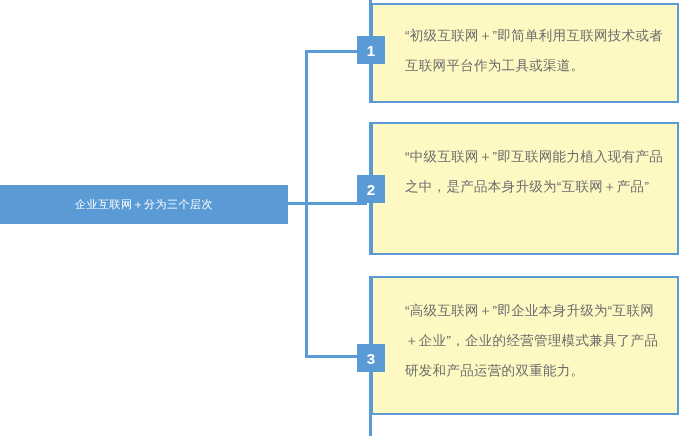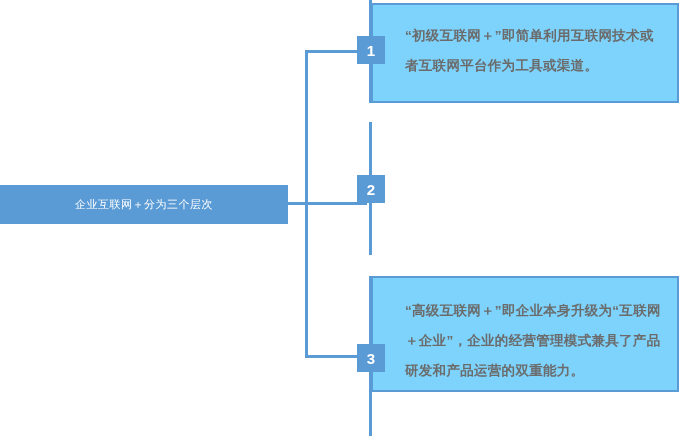--- a/index.html
+++ b/index.html
@@ -49,38 +49,37 @@
     white-space: nowrap;
     line-height: 1;
   }
 
   
   .item-box {
     position: absolute;
     left: 371px;
     width: 308px;
     border: 2px solid #5B9BD5;
-    background: #7dd3fc;
+    background: #fef9c3;
     box-sizing: border-box;
-    font-weight: bold;
   }
   .item-text {
     position: absolute;
     left: 32px;
     right: 14px;
     top: 0;
     color: #6b6b6b;
     font-size: 13.5px;
     line-height: 30px;
     letter-spacing: 0.3px;
   }
 
   #box-1 { top: 3px;   height: 100px; }
   #box-2 { top: 122px; height: 133px; }
-  #box-3 { top: 276px; height: 116px; }
+  #box-3 { top: 276px; height: 139px; }
 
   #box-1 .item-text { top: 16px; }
   #box-2 .item-text { top: 18px; }
   #box-3 .item-text { top: 18px; }
 
   
   .badge {
     position: absolute;
     width: 28px;
     height: 28px;
@@ -123,20 +122,23 @@
     <span class="root-label">企业互联网＋分为三个层次</span>
   </div>
 
   <div class="item-box" id="box-1">
     <div class="item-text">“初级互联网＋”即简单利用互联网技术或者互联网平台作为工具或渠道。</div>
   </div>
   <div class="badge" id="badge-1">
     <span>1</span>
   </div>
 
+  <div class="item-box" id="box-2">
+    <div class="item-text">“中级互联网＋”即互联网能力植入现有产品之中，是产品本身升级为“互联网＋产品”</div>
+  </div>
   <div class="badge" id="badge-2">
     <span>2</span>
   </div>
 
   <div class="item-box" id="box-3">
     <div class="item-text">“高级互联网＋”即企业本身升级为“互联网＋企业”，企业的经营管理模式兼具了产品研发和产品运营的双重能力。</div>
   </div>
   <div class="badge" id="badge-3">
     <span>3</span>
   </div>

